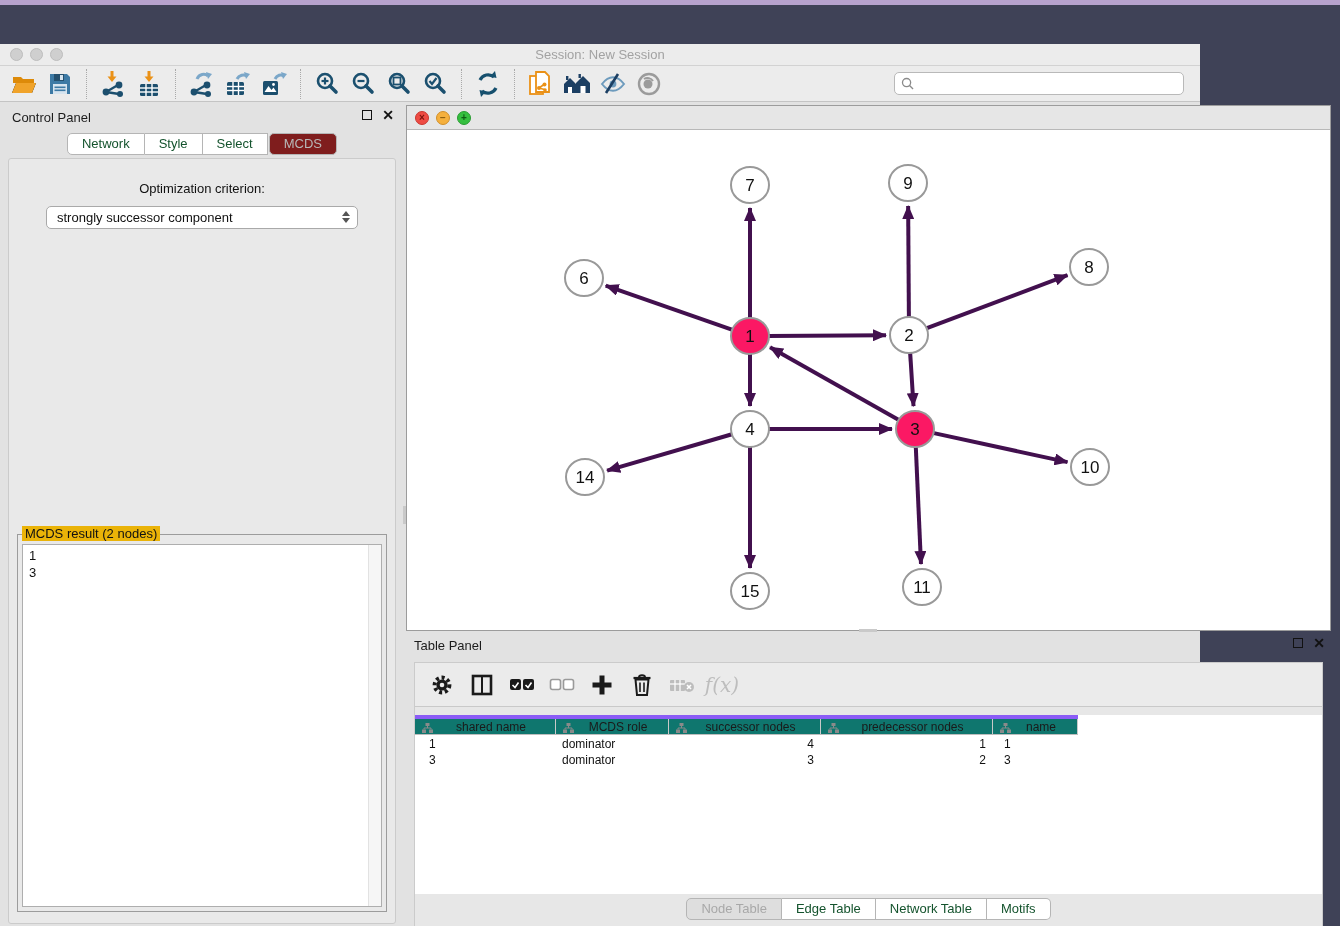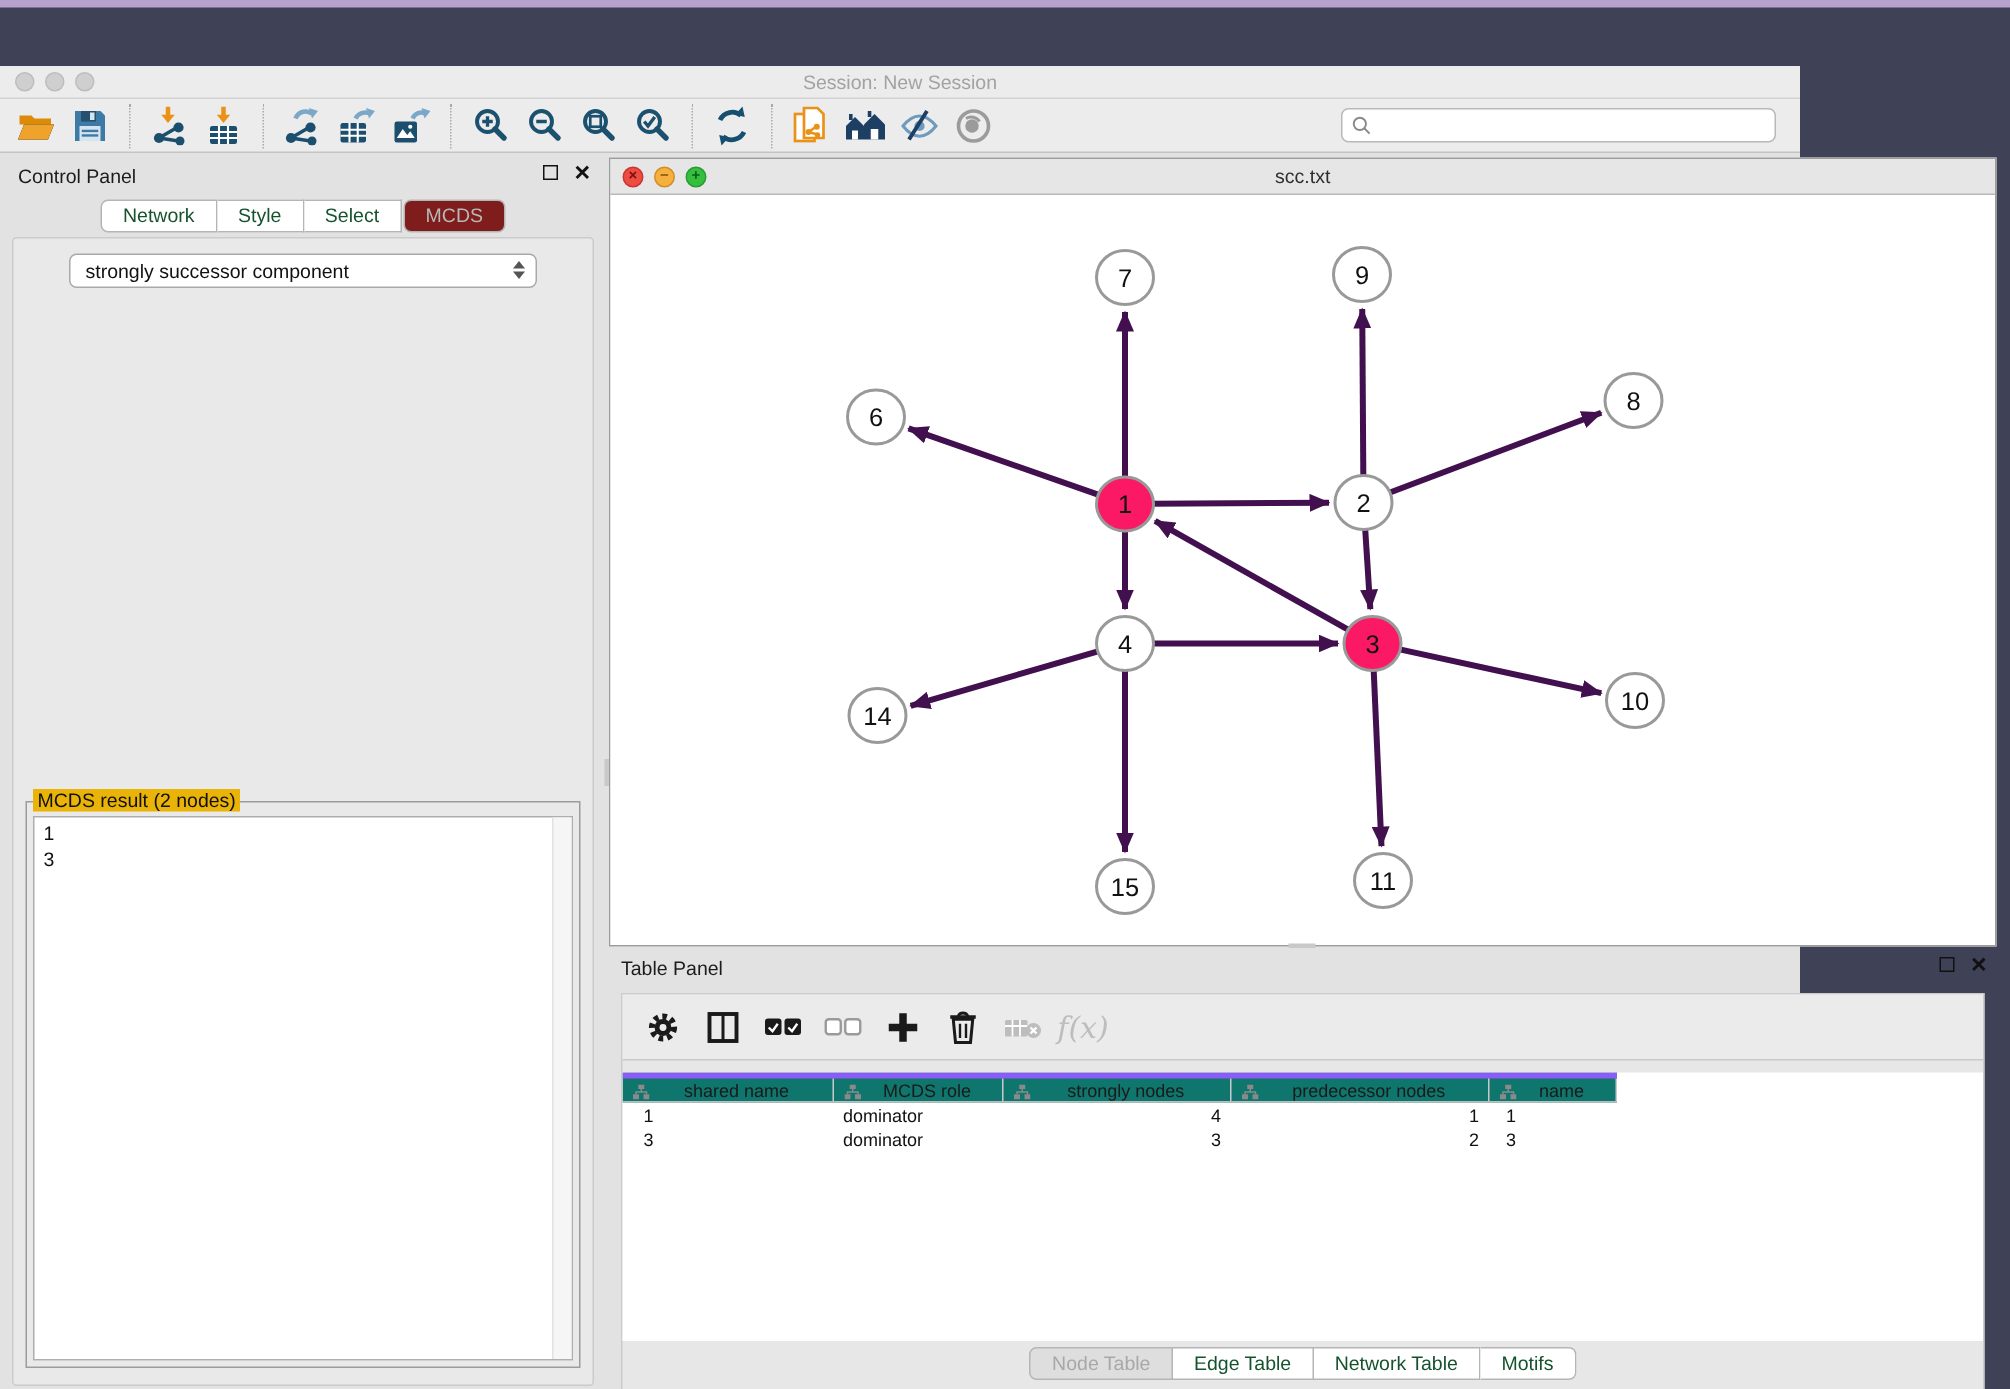--- a/index.html
+++ b/index.html
@@ -299,20 +299,21 @@
           <span class="close-ic">✕</span>
         </span>
       </div>
       <div class="cp-tabs" id="cp-tabs">
           <div class="tab">Network</div>
           <div class="tab">Style</div>
           <div class="tab">Select</div>
           <div class="tab sel">MCDS</div>
         </div>
       <div class="cp-body">
+        <div class="opt-label">Optimization criterion:</div>
         <div class="dropdown">
           <span>strongly successor component</span>
           <span class="dd-arrows">
               <i class="dd-up"></i>
               <i class="dd-down"></i>
             </span>
         </div>
         <div class="result-group">
           <span class="result-legend">MCDS result (2 nodes)</span>
           <div class="result-area" id="result-area">1
@@ -322,21 +323,20 @@
       </div>
     </div>
 
     <div class="net-window">
       <div class="net-titlebar">
         <div class="traffic">
           <span class="tl red">×</span>
           <span class="tl yellow">−</span>
           <span class="tl green">+</span>
         </div>
-        <div class="net-title">scc.txt</div>
       </div>
       <div class="net-canvas">
         <svg id="graph-svg" width="923" height="500" viewBox="0 0 923 500">
             <defs>
               <marker id="arrow" viewBox="0 0 14 12" refX="13" refY="6" markerWidth="14" markerHeight="12" orient="auto" markerUnits="userSpaceOnUse">
                 <path d="M0 0 L14 6 L0 12 z" fill="#42104e"></path>
               </marker>
             </defs>
             <line x1="343" y1="189" x2="343" y2="78" stroke="#42104e" stroke-width="4" marker-end="url(#arrow)"></line>
             <line x1="326.95139578395333" y1="200.39265635824876" x2="198.71281746876906" y2="155.5864061035458" stroke="#42104e" stroke-width="4" marker-end="url(#arrow)"></line>
@@ -490,21 +490,21 @@
                 </svg>
                 <span style="margin-left:12px">MCDS role</span>
               </div>
               <div class="thcell" style="width: 152px;">
                 <svg class="hicon" width="11" height="10" viewBox="0 0 11 10">
                   <rect x="3.5" y="0" width="4" height="3" fill="#8a8a8a"></rect>
                   <rect x="0" y="6.5" width="4" height="3.5" fill="#8a8a8a"></rect>
                   <rect x="7" y="6.5" width="4" height="3.5" fill="#8a8a8a"></rect>
                   <path d="M5.5 3v2M2 6.5V5h7v1.5" fill="none" stroke="#8a8a8a" stroke-width="1"></path>
                 </svg>
-                <span style="margin-left:12px">strongly nodes</span>
+                <span style="margin-left:12px">successor nodes</span>
               </div>
               <div class="thcell" style="width: 172px;">
                 <svg class="hicon" width="11" height="10" viewBox="0 0 11 10">
                   <rect x="3.5" y="0" width="4" height="3" fill="#8a8a8a"></rect>
                   <rect x="0" y="6.5" width="4" height="3.5" fill="#8a8a8a"></rect>
                   <rect x="7" y="6.5" width="4" height="3.5" fill="#8a8a8a"></rect>
                   <path d="M5.5 3v2M2 6.5V5h7v1.5" fill="none" stroke="#8a8a8a" stroke-width="1"></path>
                 </svg>
                 <span style="margin-left:12px">predecessor nodes</span>
               </div>

